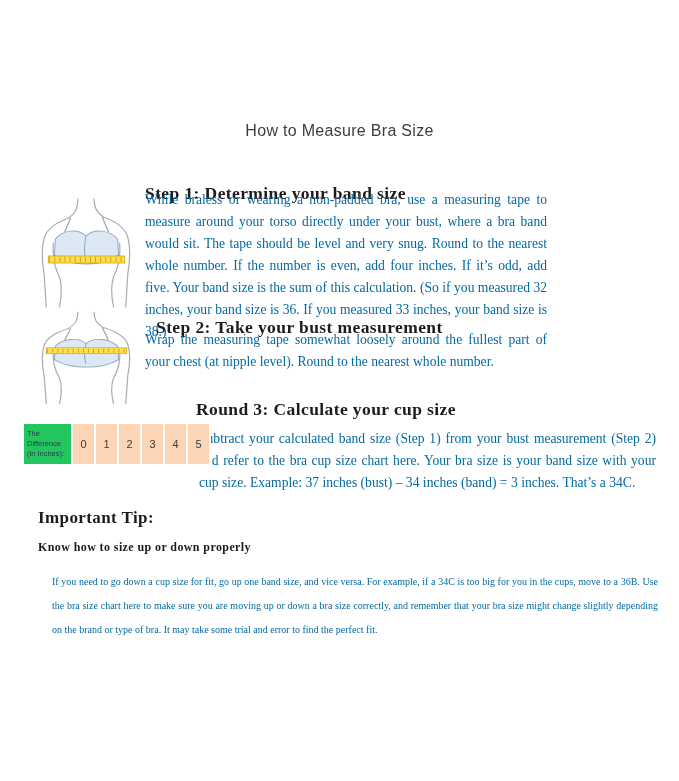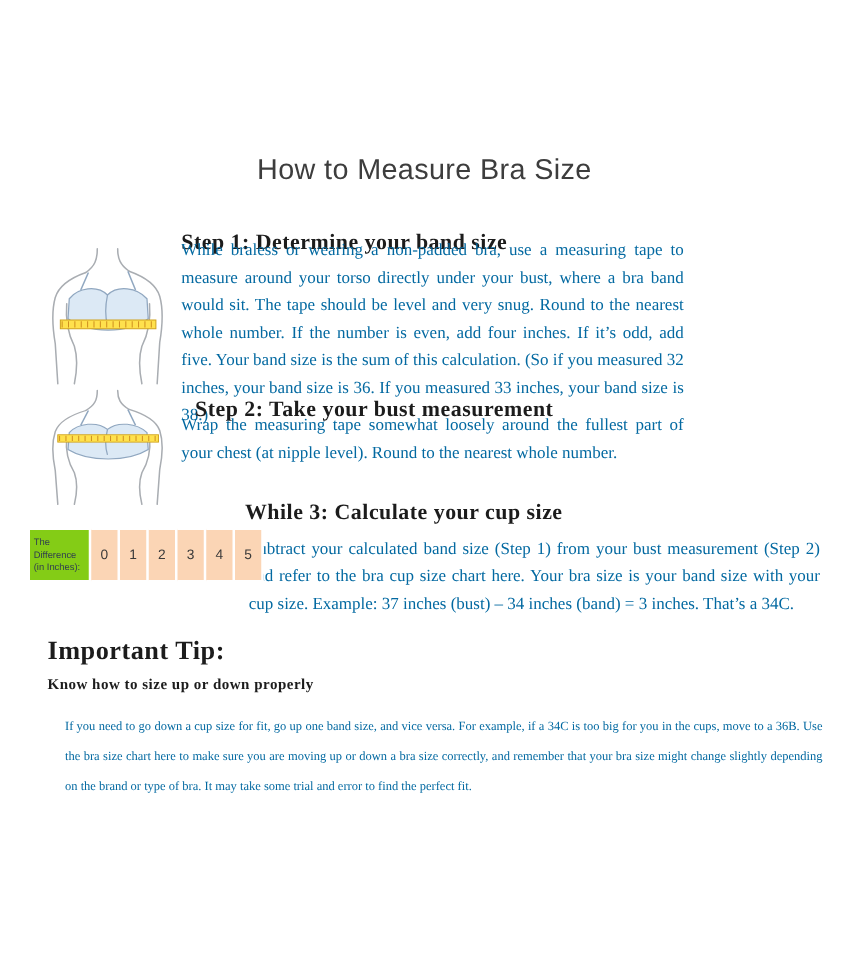--- a/index.html
+++ b/index.html
@@ -3,53 +3,53 @@
 <meta charset="utf-8">
 <style>
   html,body{margin:0;padding:0;}
   body{
     width:679px;height:781px;background:#ffffff;position:relative;
     font-family:"Liberation Serif", serif;color:#2e2e2e;overflow:hidden;
   }
   .abs{position:absolute;}
   .page-title{
     top:122px;left:0;width:679px;text-align:center;
-    font-family:"Liberation Sans", sans-serif;font-size:23px;color:#3d3d3d;
+    font-family:"Liberation Sans", sans-serif;font-size:16px;color:#3d3d3d;
     letter-spacing:0.3px;
   }
   .step-heading{
     font-size:17.5px;font-weight:700;color:#1c1c1c;letter-spacing:0.4px;
     font-family:"Liberation Serif", serif;
   }
   .body-text{
     font-size:13.6px;line-height:22px;color:#0369a1;text-align:justify;
     font-family:Liberation Serif, serif;
   }
   .h-step1{top:155px;left:145px;margin-top:28px;}
   .p-step1{top:189px;left:145px;width:402px;}
   .h-step2{top:317px;left:156px;}
   .p-step2{top:329px;left:145px;width:402px;}
   .h-step3{top:399px;left:196px;}
   .p-step3{top:428px;left:199px;width:457px;}
   .illus1{top:195px;left:33px;width:107px;height:115px;}
   .illus2{top:309px;left:33px;width:107px;height:97px;}
-  .tip-heading{top:508px;left:38px;font-size:21px;}
+  .tip-heading{top:508px;left:38px;font-size:17px;}
   .tip-subheading{top:540px;left:38px;font-size:12px;}
   .tip-body{top:570px;left:52px;width:606px;font-size:10px;line-height:24px;}
 
   table.cup-table{
     top:422px;left:22px;position:absolute;border-collapse:collapse;
     font-family:"Liberation Sans", sans-serif;
   }
   table.cup-table td, table.cup-table th{
     border:2px solid #ffffff;padding:0;text-align:center;vertical-align:middle;
     color:#3a3a3a;
   }
   table.cup-table th{
-    background:#84cc16;width:44px;font-size:7.5px;font-weight:400;
+    background:#22c55e;width:44px;font-size:7.5px;font-weight:400;
     text-align:left;padding-left:3px;line-height:1.3;color:#303c50;
   }
   table.cup-table td{background:#fbd5b5;width:21px;font-size:11px;}
   table.cup-table tr.r1 th, table.cup-table tr.r1 td{height:40px;}
   table.cup-table tr.r2 th, table.cup-table tr.r2 td{height:25px;}
 </style>
 </head>
 <body>
 
 <div class="abs page-title">How to Measure Bra Size</div>
@@ -95,21 +95,21 @@
     <path d="M52 41 C50 51 50 58 52 65" stroke="#90a7c0" fill="none" stroke-width="1"></path>
     <line x1="31" y1="37" x2="37" y2="23" stroke="#90a7c0" stroke-width="1.2"></line>
     <line x1="74" y1="37" x2="68" y2="22" stroke="#90a7c0" stroke-width="1.2"></line>
   </g>
   <g>
     <rect x="13" y="46" width="79" height="7" fill="#ffe14d" stroke="#cfa21d" stroke-width="0.8"></rect>
     <line x1="14" y1="49.5" x2="91" y2="49.5" stroke="#cf8f1f" stroke-width="5" stroke-dasharray="0.8 4.2"></line>
   </g>
 </svg>
 
-<div class="abs step-heading h-step3">While 3: Calculate your cup size</div>
+<div class="abs step-heading h-step3">Round 3: Calculate your cup size</div>
 <div class="abs body-text p-step3">Subtract your calculated band size (Step 1) from your bust measurement (Step 2) and refer to the bra cup size chart here. Your bra size is your band size with your cup size. Example: 37 inches (bust) – 34 inches (band) = 3 inches. That’s a 34C.</div>
 
 <table class="cup-table">
   <tbody>
       <tr class="r1">
     <th>The Difference (in Inches):</th>
     <td>0</td>
     <td>1</td>
     <td>2</td>
     <td>3</td>

